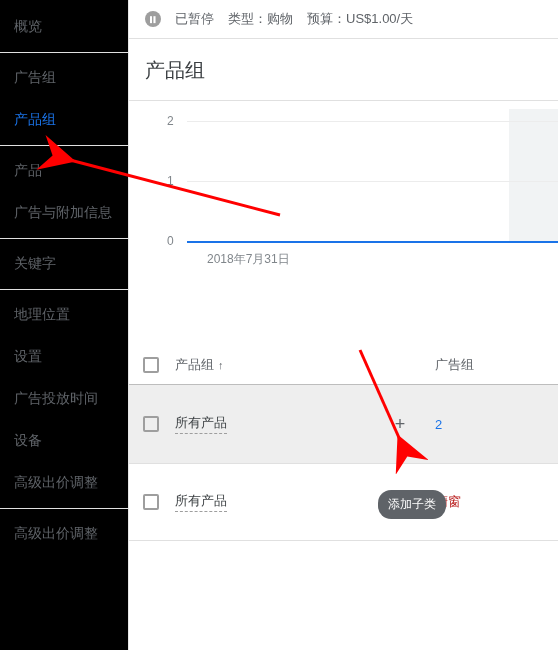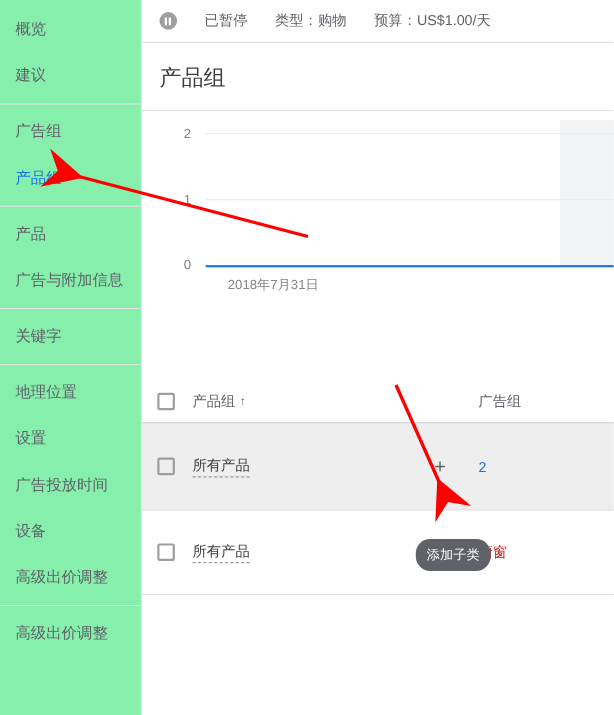--- a/index.html
+++ b/index.html
@@ -9,21 +9,21 @@
     color: #3c4043;
     background: #fff;
     width: 558px;
     height: 650px;
     overflow: hidden;
     position: relative;
   }
   .layout { display: flex; height: 100%; }
   .sidebar {
     width: 129px;
-    background: #86efac;
+    background: #000000;
     border-right: 1px solid #e6e6e6;
     padding-top: 6px;
     flex-shrink: 0;
   }
   .nav-item {
     display: block;
     padding: 12px 14px;
     font-size: 14px;
     color: #5f6368;
     cursor: pointer;
@@ -31,21 +31,21 @@
   .nav-item.active { color: #1a73e8; }
   .nav-sep {
     border: none;
     border-top: 1px solid #e0e0e0;
     margin: 4px 0;
   }
   .main { flex: 1; display: flex; flex-direction: column; }
   .topbar {
     display: flex;
     align-items: center;
-    gap: 25px;
+    gap: 14px;
     padding: 10px 16px;
     font-size: 13px;
     color: #5f6368;
     border-bottom: 1px solid #e0e0e0;
   }
   .pause-icon {
     width: 16px; height: 16px; border-radius: 50%;
     background: #9e9e9e; display: inline-flex;
     align-items: center; justify-content: center;
     color: #fff; font-size: 9px; letter-spacing: 1px;
@@ -146,21 +146,20 @@
     width: 558px; height: 650px;
     pointer-events: none;
   }
 </style>
 </head>
 <body>
 
 <div class="layout">
   <nav class="sidebar">
     <a class="nav-item">概览</a>
-    <a class="nav-item">建议</a>
     <hr class="nav-sep">
     <a class="nav-item">广告组</a>
     <a class="nav-item active">产品组</a>
     <hr class="nav-sep">
     <a class="nav-item">产品</a>
     <a class="nav-item">广告与附加信息</a>
     <hr class="nav-sep">
     <a class="nav-item">关键字</a>
     <hr class="nav-sep">
     <a class="nav-item">地理位置</a>

